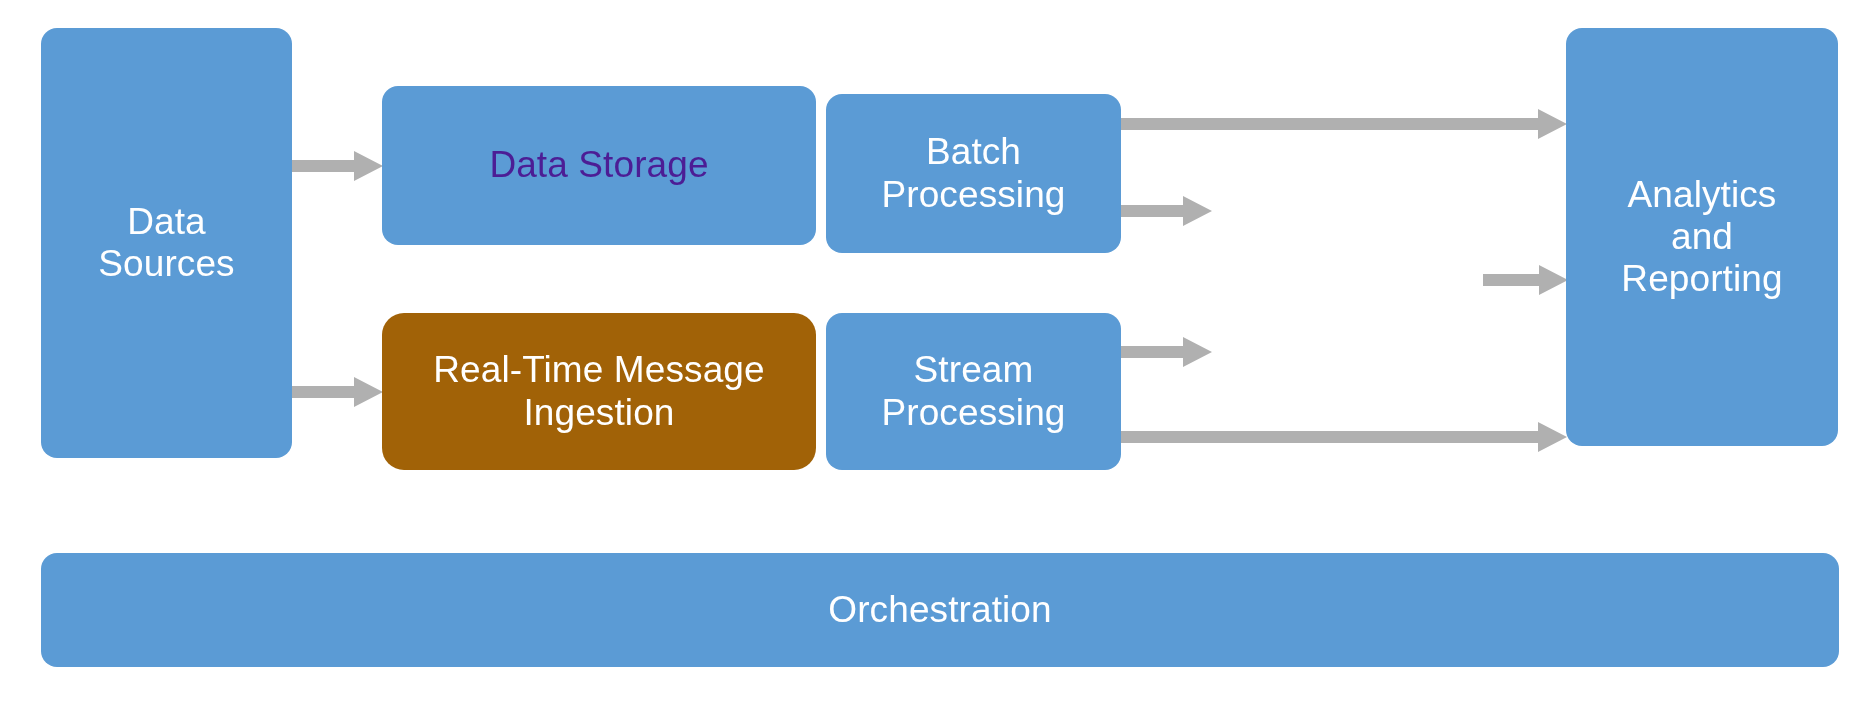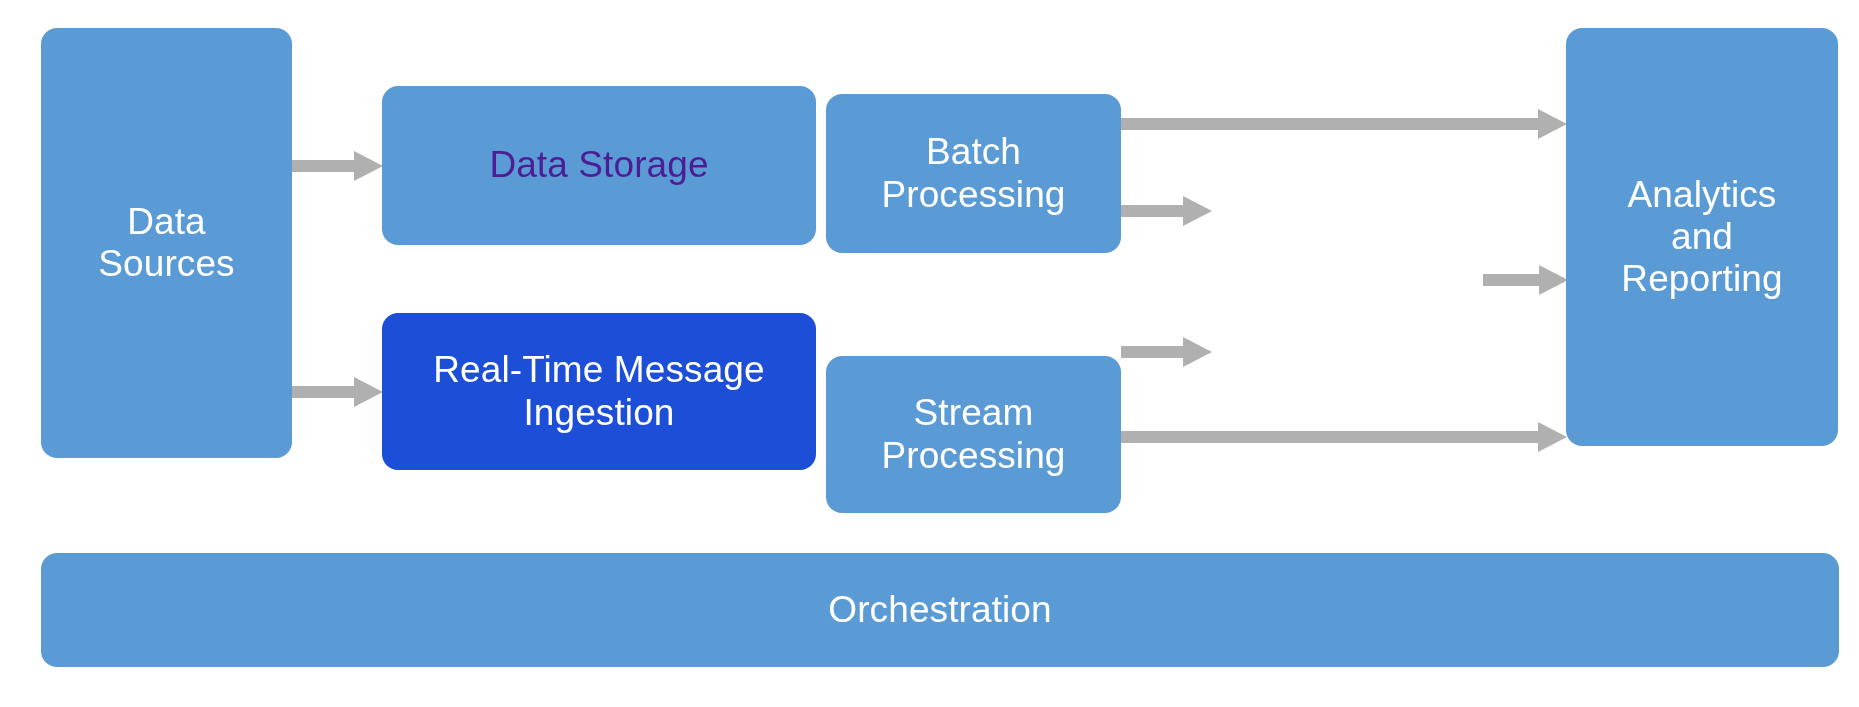--- a/index.html
+++ b/index.html
@@ -131,26 +131,26 @@
 
   <div class="node" id="node-data-storage" style="background: rgb(91, 155, 213); color: #4c1d95;">
     <span class="node-label">Data Storage</span>
   </div>
 
   <div class="node" id="node-batch-processing" style="background: rgb(91, 155, 213); color: rgb(255, 255, 255); margin-top: 8px;">
     <span class="node-label">Batch
 Processing</span>
   </div>
 
-  <div class="node" id="node-realtime-ingestion" style="background: #1d4ed8; color: rgb(255, 255, 255);">
+  <div class="node" id="node-realtime-ingestion" style="background: #a16207; color: rgb(255, 255, 255); border-radius: 22px;">
     <span class="node-label">Real-Time Message
 Ingestion</span>
   </div>
 
-  <div class="node" id="node-stream-processing" style="background: rgb(91, 155, 213); color: rgb(255, 255, 255); margin-top: 43px;">
+  <div class="node" id="node-stream-processing" style="background: rgb(91, 155, 213); color: rgb(255, 255, 255);">
     <span class="node-label">Stream
 Processing</span>
   </div>
 
 
   <div class="node" id="node-orchestration" style="background: rgb(91, 155, 213); color: rgb(255, 255, 255);">
     <span class="node-label">Orchestration</span>
   </div>
 
   <div class="node" id="node-analytics-reporting" style="background: rgb(91, 155, 213); color: rgb(255, 255, 255);">

